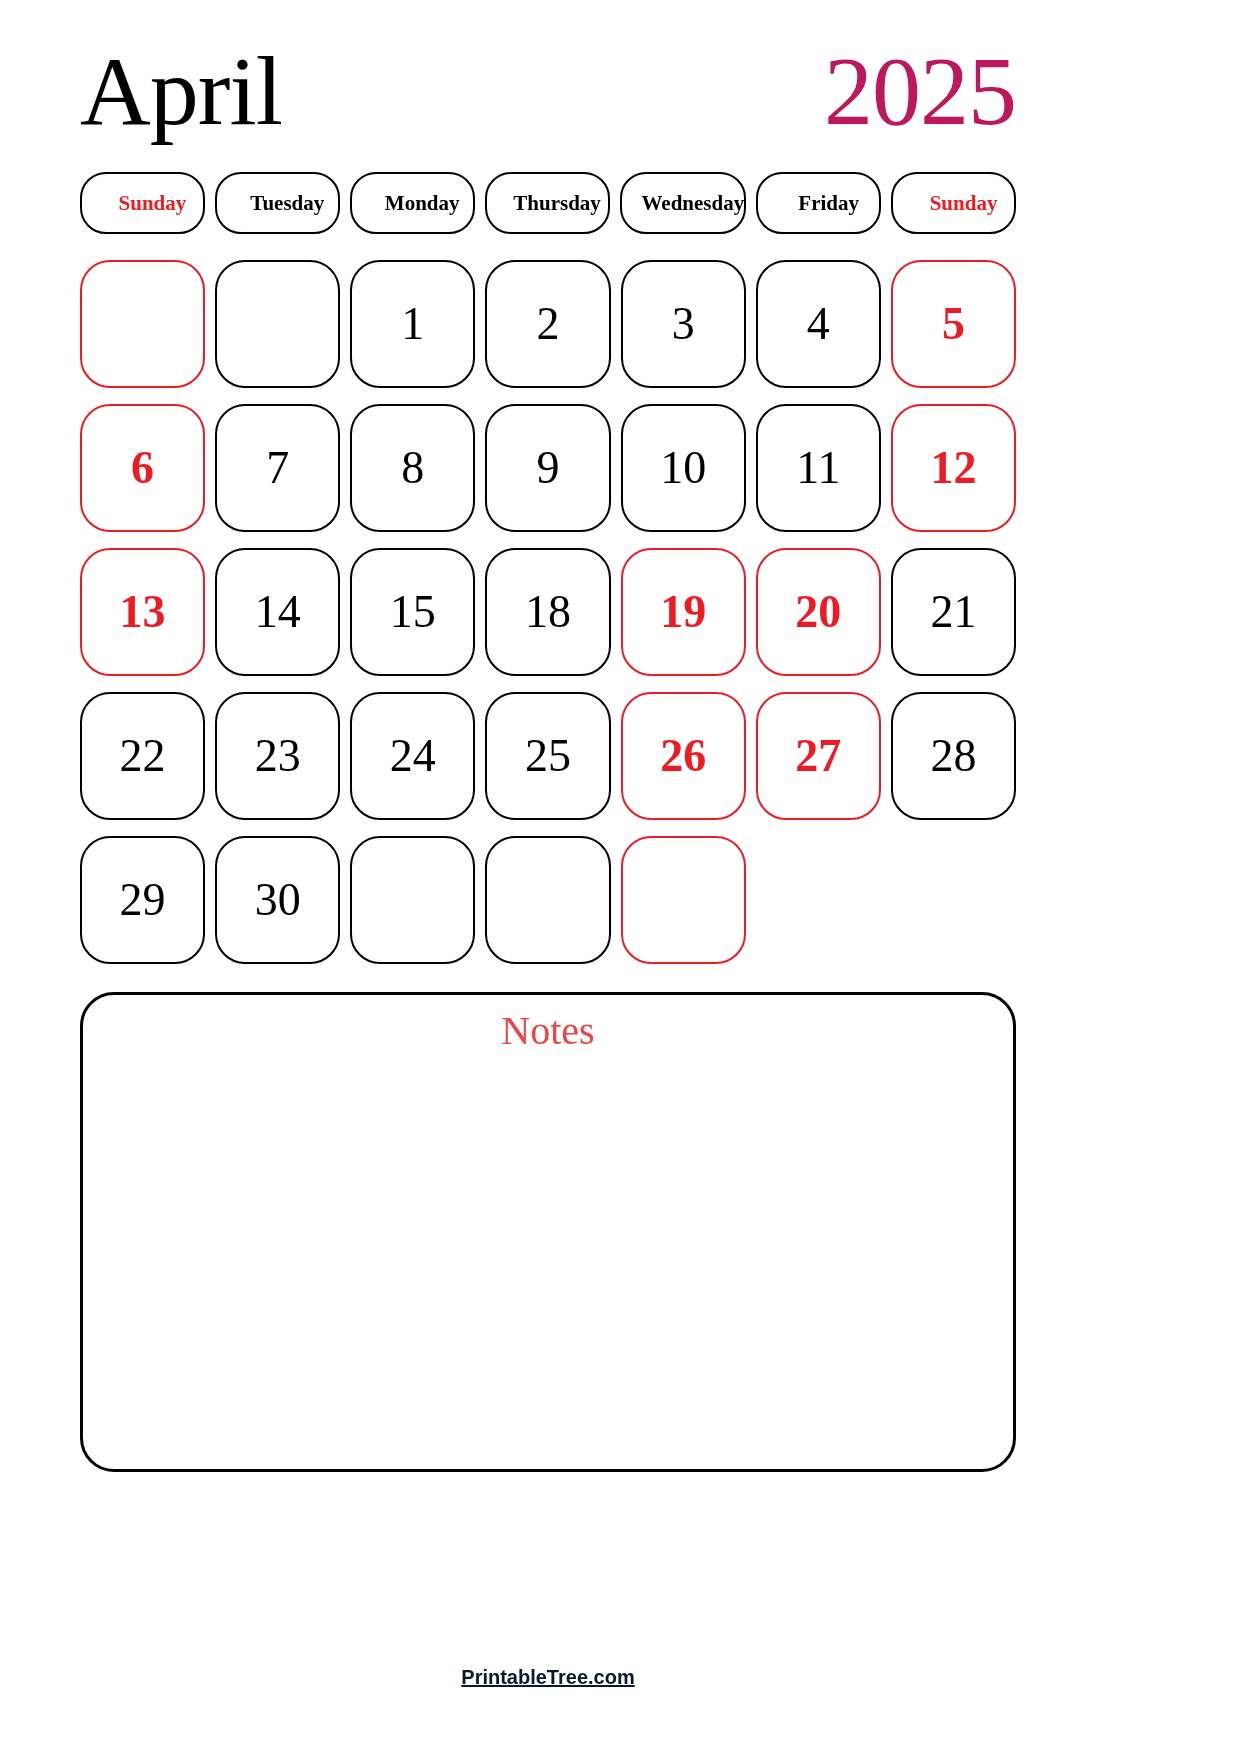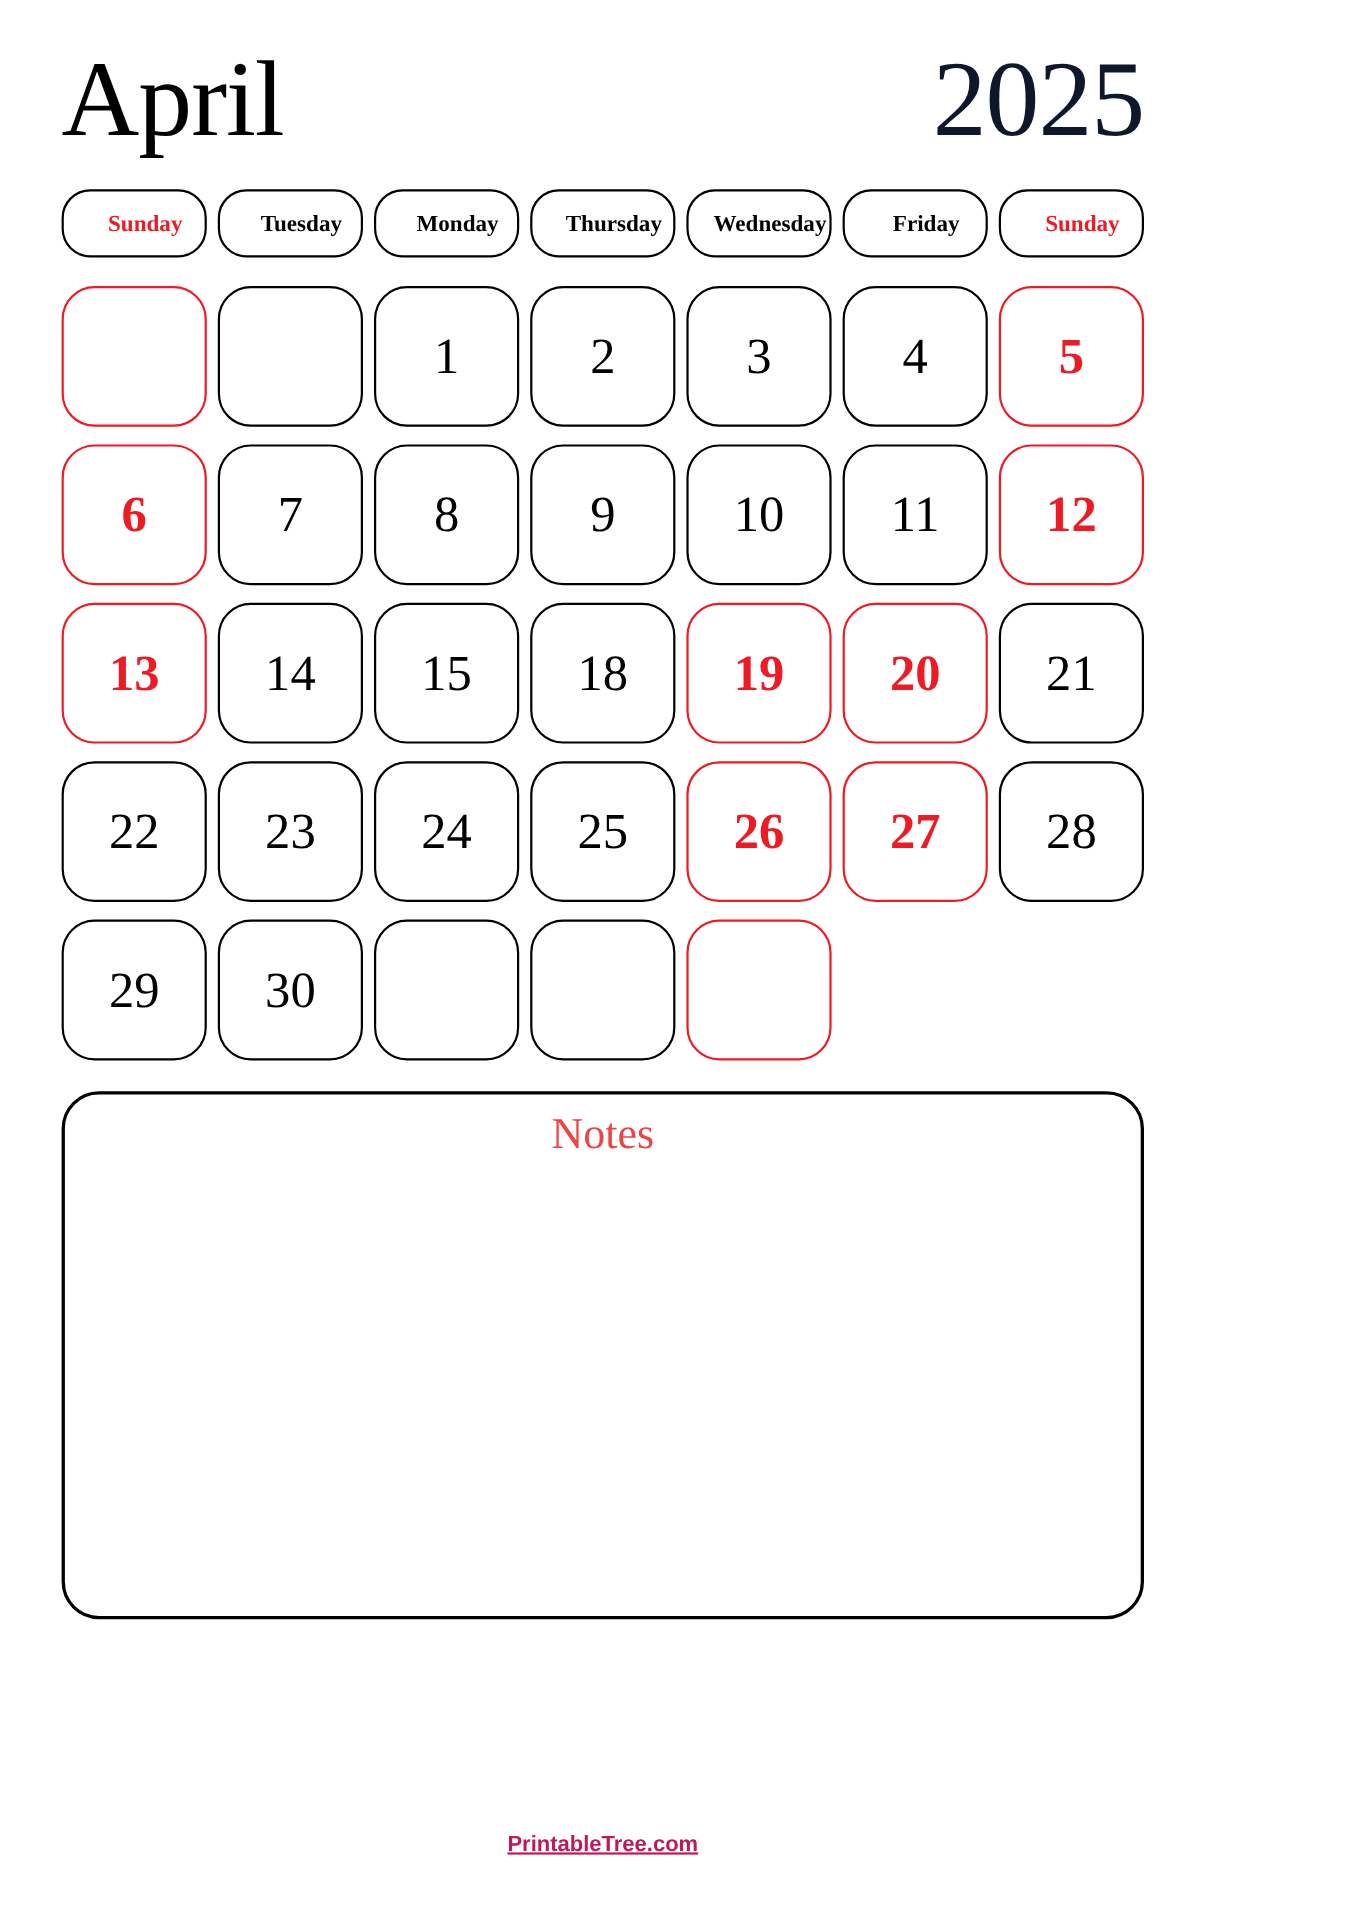--- a/index.html
+++ b/index.html
@@ -15,21 +15,21 @@
     color: #000000;
     overflow: hidden;
   }
 
   .page {
     position: absolute;
     left: 0; top: 0;
     width: 1096px;
     height: 1755px;
     box-sizing: border-box;
-    padding: 0 56px;
+    padding: 0 80px;
   }
 
   
   .title-row {
     display: flex;
     align-items: baseline;
     justify-content: space-between;
     height: 150px;
     padding-top: 42px;
     box-sizing: border-box;
@@ -41,21 +41,21 @@
     font-weight: 400;
     letter-spacing: -1px;
     color: #000;
   }
   .title-year {
     font-family: "Liberation Serif", serif;
     font-size: 98px;
     line-height: 1;
     font-weight: 400;
     letter-spacing: -1px;
-    color: #0f172a;
+    color: #be185d;
   }
 
   
   .weekday-row {
     display: grid;
     grid-template-columns: repeat(7, 1fr);
     column-gap: 10px;
     margin-top: 22px;
   }
   .weekday-cell {
@@ -140,21 +140,21 @@
     position: absolute;
     left: 0;
     right: 0;
     bottom: 66px;
     text-align: center;
   }
   .footer-link {
     font-family: "Liberation Sans", sans-serif;
     font-size: 20px;
     font-weight: 700;
-    color: #be185d;
+    color: #0f172a;
     text-decoration: underline;
     letter-spacing: 0px;
   }
 </style>
 </head>
 <body>
 
 <div class="page">
 
   <div class="title-row">

